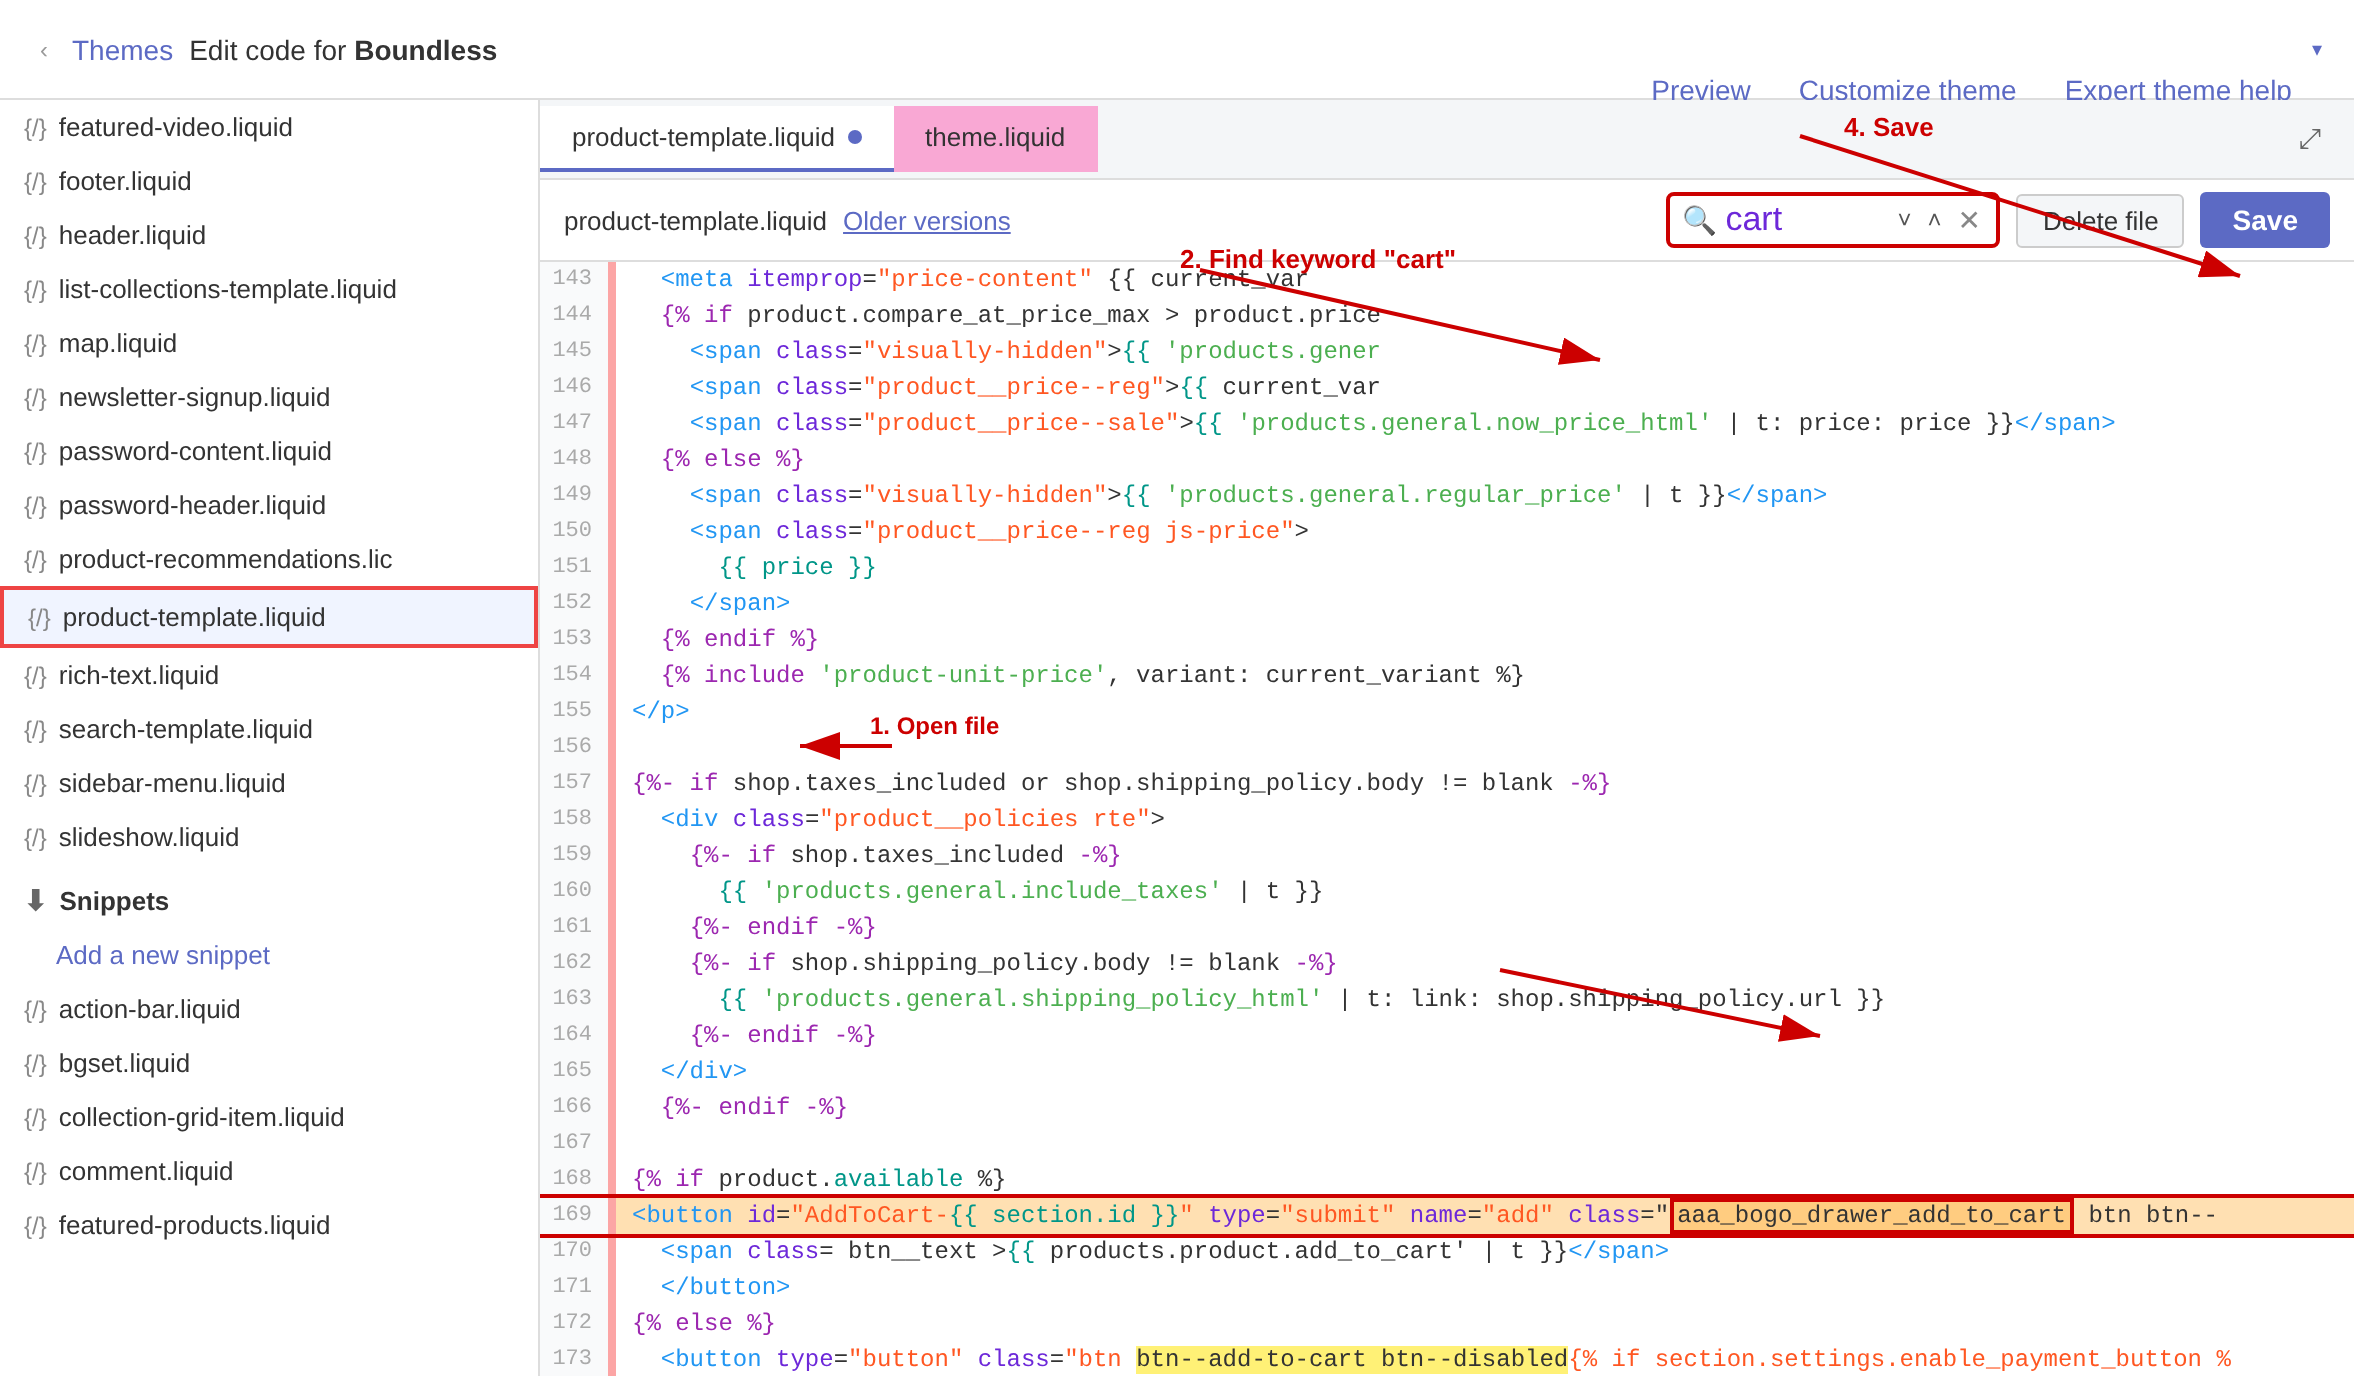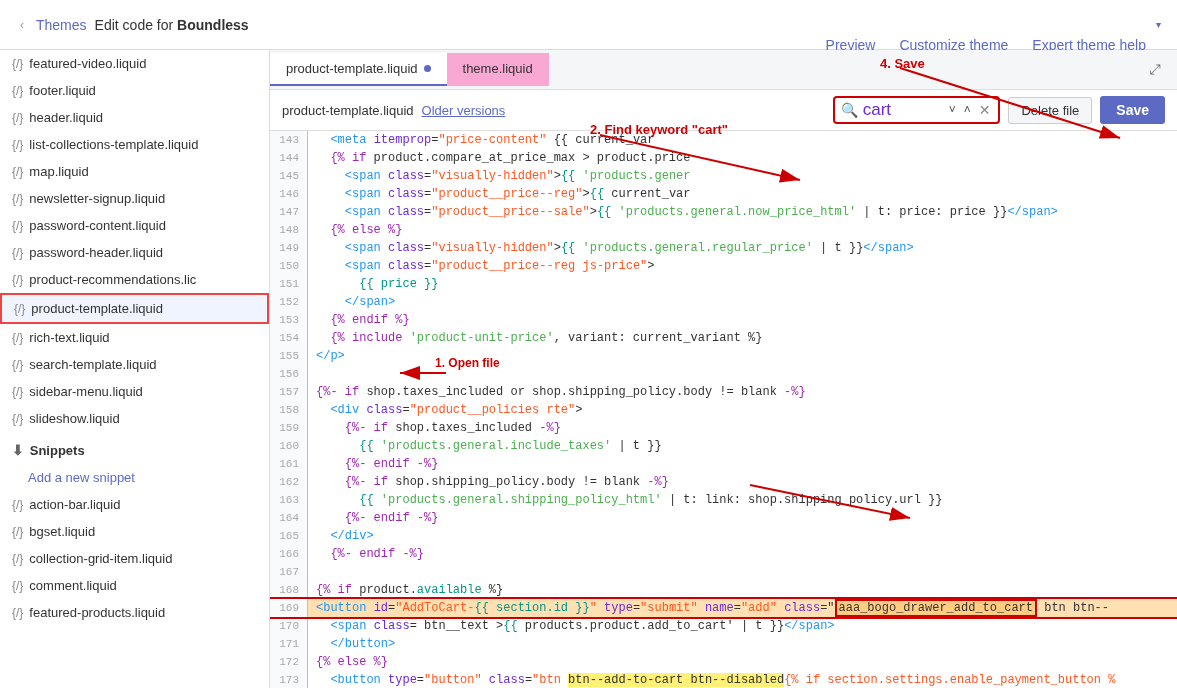--- a/index.html
+++ b/index.html
@@ -207,21 +207,21 @@
 
     .line-num {
       width: 38px;
       min-width: 38px;
       text-align: right;
       padding-right: 8px;
       color: #aaa;
       font-size: 11px;
       user-select: none;
       background: #f9fafb;
-      border-right: 1px solid #fca5a5;
+      border-right: 4px solid #fca5a5;
     }
     .line-content {
       padding-left: 8px;
       white-space: pre;
       flex: 1;
     }
 
     
     .c-tag { color: #2196F3; }
     .c-attr { color: #6d28d9; }
@@ -235,21 +235,21 @@
     .callout-container {
       position: absolute;
       top: 0; left: 0; right: 0; bottom: 0;
       pointer-events: none;
       z-index: 30;
     }
 
     .save-annotation {
       position: absolute;
       top: 6px;
-      left: 610px;
+      left: 652px;
       color: #cc0000;
       font-size: 13px;
       font-weight: 600;
       pointer-events: none;
     }
 
     .find-annotation {
       position: absolute;
       top: 72px;
       left: 320px;

